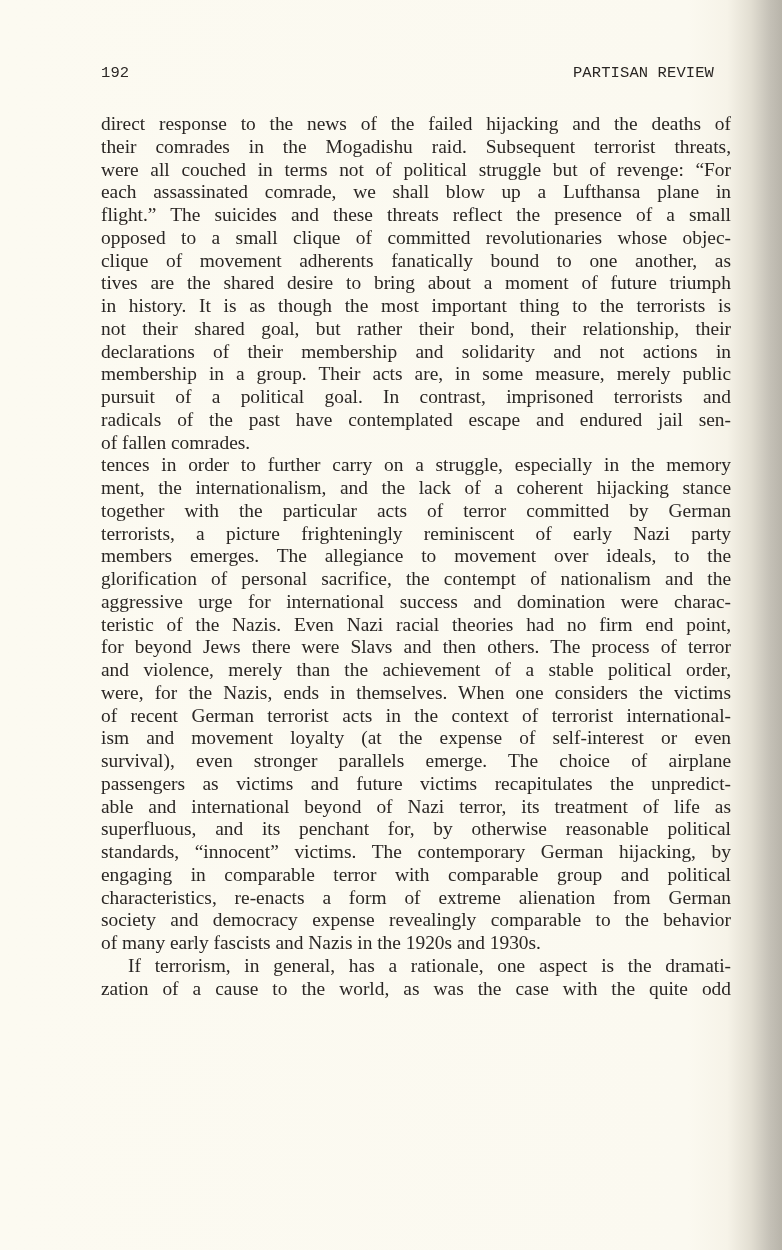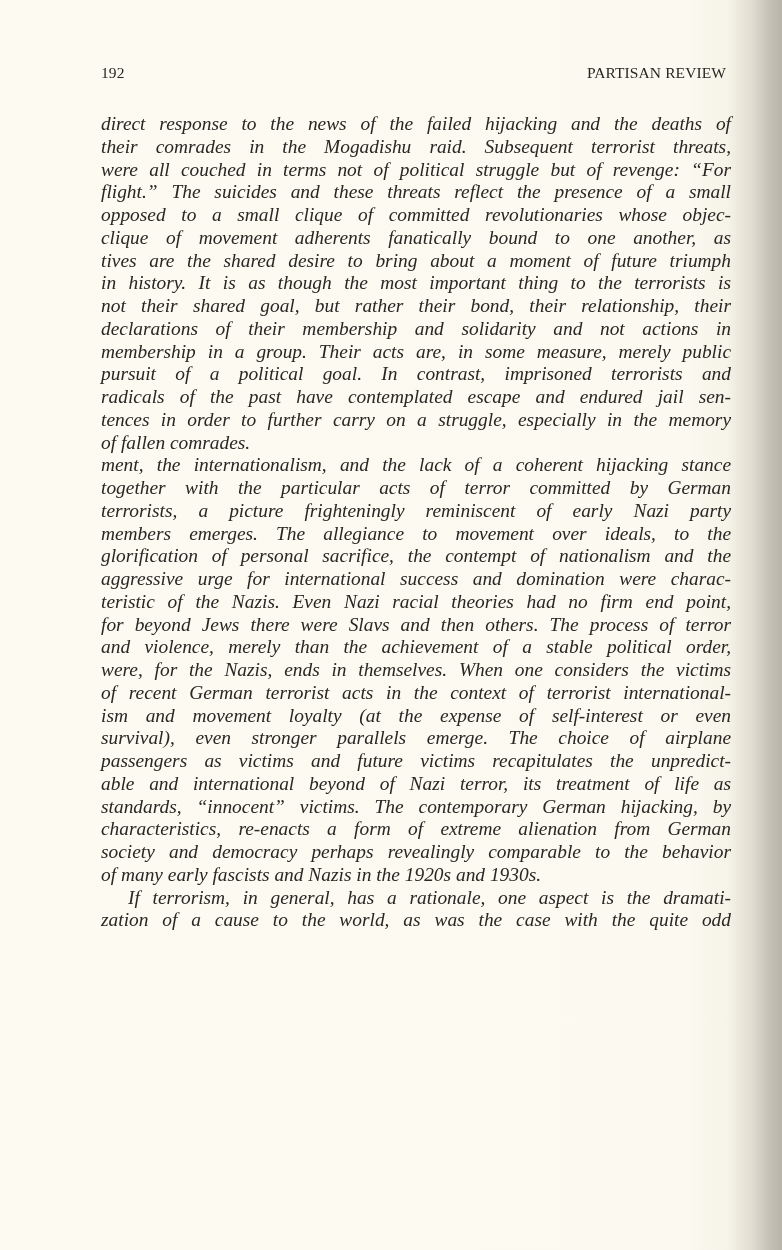--- a/index.html
+++ b/index.html
@@ -15,37 +15,36 @@
     left: 0; top: 0;
     width: 782px; height: 1250px;
     background: linear-gradient(to right, #fcfaf1 0%, #fbf9f0 88%, #f6f3e8 93%, #e2ded2 96%, #c4c0b6 98.5%, #b8b4aa 100%);
   }
   .running-head {
     position: absolute;
     left: 101px;
     right: 52px;
     top: 64px;
     height: 22px;
-    font-family: Liberation Serif, serif;
+    font-family: Liberation Mono, monospace;
     font-size: 15.5px;
     color: #2a2624;
     letter-spacing: 0.1px;
   }
   .running-head .folio { position: absolute; left: 0; top: 0; }
-  .running-head .journal { position: absolute; right: 4px; top: 0; margin-left: 38px; }
+  .running-head .journal { position: absolute; right: 16px; top: 0; margin-left: 38px; }
   .body-text {
     position: absolute;
     left: 101px;
     top: 113px;
     width: 630px;
     font-family: "Liberation Serif", serif;
     font-size: 19.4px;
     line-height: 22.75px;
     color: #2a2624;
-    font-style: italic;
   }
   .body-text p {
     margin: 0;
     text-align: justify;
     text-align-last: justify;
   }
   .body-text p .line {
     display: block;
     text-align: justify;
     text-align-last: justify;
@@ -62,52 +61,55 @@
   <div class="running-head">
     <span class="folio">192</span>
     <span class="journal">PARTISAN REVIEW</span>
   </div>
 
   <div class="body-text" id="body-text">
       <p>
         <span class="line">direct response to the news of the failed hijacking and the deaths of</span>
         <span class="line">their comrades in the Mogadishu raid. Subsequent terrorist threats,</span>
         <span class="line">were all couched in terms not of political struggle but of revenge: “For</span>
+        <span class="line">each assassinated comrade, we shall blow up a Lufthansa plane in</span>
         <span class="line">flight.” The suicides and these threats reflect the presence of a small</span>
         <span class="line">opposed to a small clique of committed revolutionaries whose objec-</span>
         <span class="line">clique of movement adherents fanatically bound to one another, as</span>
         <span class="line">tives are the shared desire to bring about a moment of future triumph</span>
         <span class="line">in history. It is as though the most important thing to the terrorists is</span>
         <span class="line">not their shared goal, but rather their bond, their relationship, their</span>
         <span class="line">declarations of their membership and solidarity and not actions in</span>
         <span class="line">membership in a group. Their acts are, in some measure, merely public</span>
         <span class="line">pursuit of a political goal. In contrast, imprisoned terrorists and</span>
         <span class="line">radicals of the past have contemplated escape and endured jail sen-</span>
+        <span class="line last">of fallen comrades.</span>
         <span class="line">tences in order to further carry on a struggle, especially in the memory</span>
-        <span class="line last">of fallen comrades.</span>
       </p>
       <p>
         <span class="line">ment, the internationalism, and the lack of a coherent hijacking stance</span>
         <span class="line">together with the particular acts of terror committed by German</span>
         <span class="line">terrorists, a picture frighteningly reminiscent of early Nazi party</span>
         <span class="line">members emerges. The allegiance to movement over ideals, to the</span>
         <span class="line">glorification of personal sacrifice, the contempt of nationalism and the</span>
         <span class="line">aggressive urge for international success and domination were charac-</span>
         <span class="line">teristic of the Nazis. Even Nazi racial theories had no firm end point,</span>
         <span class="line">for beyond Jews there were Slavs and then others. The process of terror</span>
         <span class="line">and violence, merely than the achievement of a stable political order,</span>
         <span class="line">were, for the Nazis, ends in themselves. When one considers the victims</span>
         <span class="line">of recent German terrorist acts in the context of terrorist international-</span>
         <span class="line">ism and movement loyalty (at the expense of self-interest or even</span>
         <span class="line">survival), even stronger parallels emerge. The choice of airplane</span>
         <span class="line">passengers as victims and future victims recapitulates the unpredict-</span>
         <span class="line">able and international beyond of Nazi terror, its treatment of life as</span>
+        <span class="line">superfluous, and its penchant for, by otherwise reasonable political</span>
         <span class="line">standards, “innocent” victims. The contemporary German hijacking, by</span>
+        <span class="line">engaging in comparable terror with comparable group and political</span>
         <span class="line">characteristics, re-enacts a form of extreme alienation from German</span>
-        <span class="line">society and democracy perhaps revealingly comparable to the behavior</span>
+        <span class="line">society and democracy expense revealingly comparable to the behavior</span>
         <span class="line last">of many early fascists and Nazis in the 1920s and 1930s.</span>
       </p>
       <p>
         <span class="line indent">If terrorism, in general, has a rationale, one aspect is the dramati-</span>
         <span class="line">zation of a cause to the world, as was the case with the quite odd</span>
       </p>
     </div>
 </div>
 
 </body></html>

